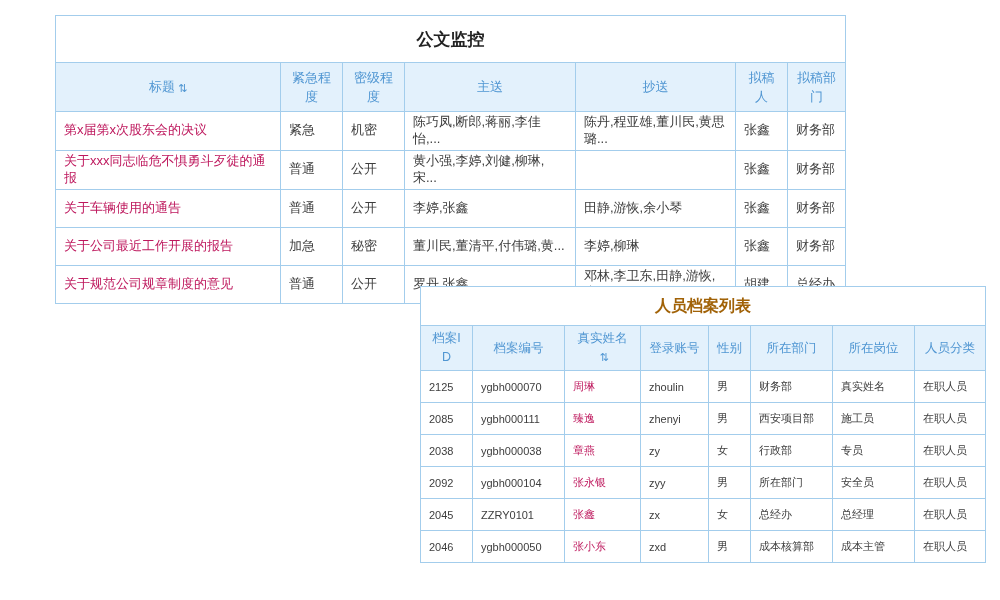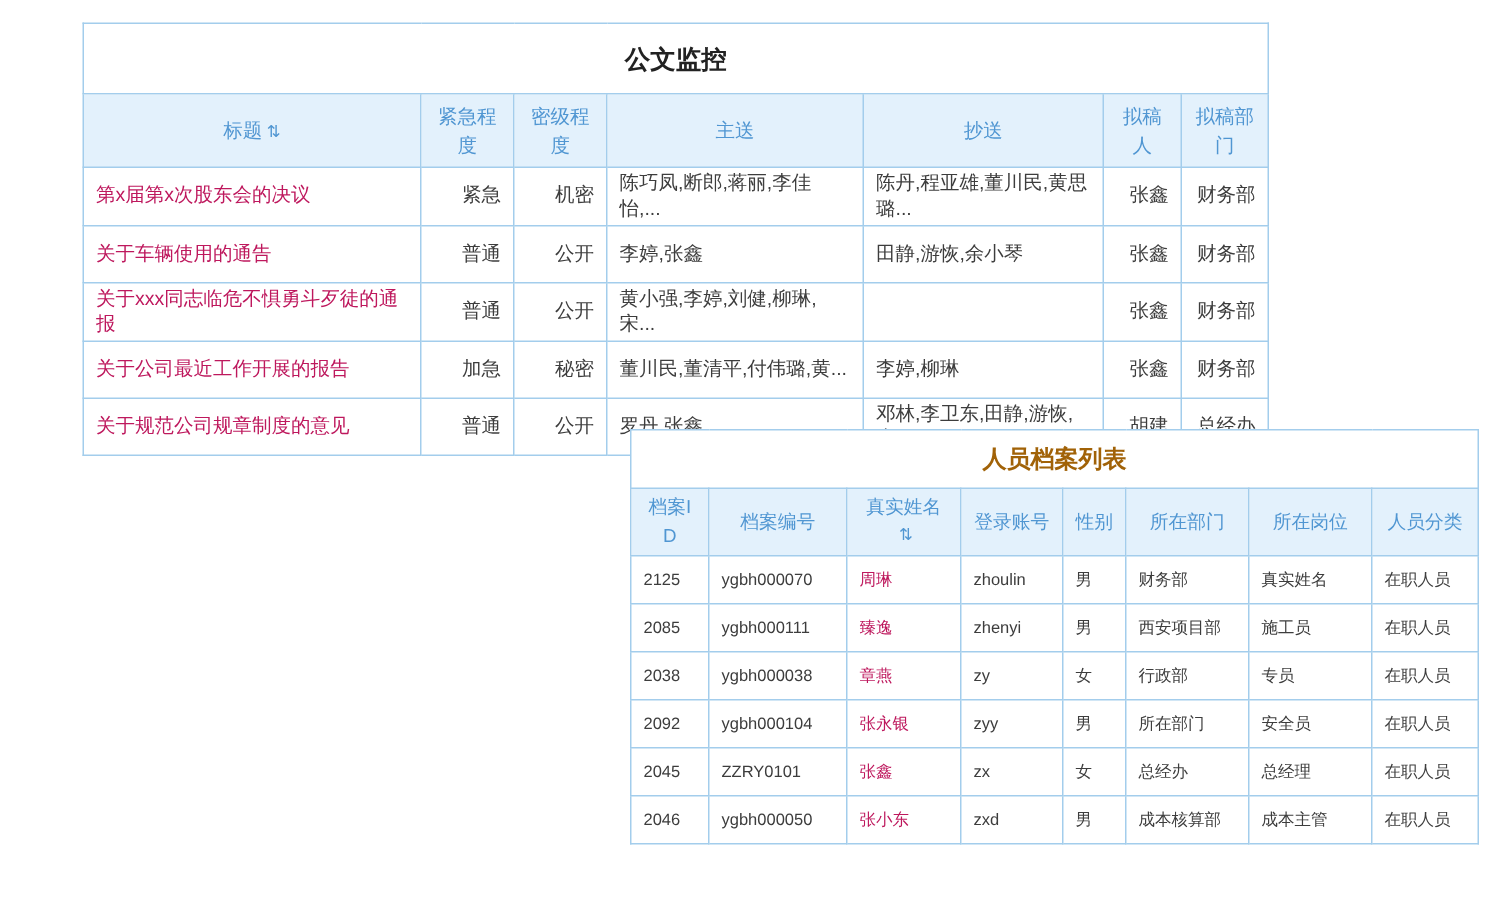--- a/index.html
+++ b/index.html
@@ -73,21 +73,21 @@
     font-weight: normal;
     text-align: center;
     line-height: 1.5;
   }
   #personnel-table td {
     height: 27px;
     font-size: 11px;
     color: #3d3d3d;
   }
   .al { text-align: left; }
-  .ac { text-align: right; }
+  .ac { text-align: left; }
   a.lnk {
     color: #be185d;
     text-decoration: none;
     cursor: pointer;
   }
   .sort {
     display: inline-block;
     font-size: 11px;
     color: #5096d2;
     margin-left: 3px;
@@ -127,34 +127,34 @@
     <tr>
       <td class="al"><a class="lnk">第x届第x次股东会的决议</a></td>
       <td class="ac">紧急</td>
       <td class="ac">机密</td>
       <td class="al">陈巧凤,断郎,蒋丽,李佳怡,...</td>
       <td class="al">陈丹,程亚雄,董川民,黄思璐...</td>
       <td class="ac">张鑫</td>
       <td class="ac">财务部</td>
     </tr>
     <tr>
+      <td class="al"><a class="lnk">关于xxx同志临危不惧勇斗歹徒的通报</a></td>
+      <td class="ac">普通</td>
+      <td class="ac">公开</td>
+      <td class="al">黄小强,李婷,刘健,柳琳,宋...</td>
+      <td class="al"></td>
+      <td class="ac">张鑫</td>
+      <td class="ac">财务部</td>
+    </tr>
+    <tr>
       <td class="al"><a class="lnk">关于车辆使用的通告</a></td>
       <td class="ac">普通</td>
       <td class="ac">公开</td>
       <td class="al">李婷,张鑫</td>
       <td class="al">田静,游恢,余小琴</td>
-      <td class="ac">张鑫</td>
-      <td class="ac">财务部</td>
-    </tr>
-    <tr>
-      <td class="al"><a class="lnk">关于xxx同志临危不惧勇斗歹徒的通报</a></td>
-      <td class="ac">普通</td>
-      <td class="ac">公开</td>
-      <td class="al">黄小强,李婷,刘健,柳琳,宋...</td>
-      <td class="al"></td>
       <td class="ac">张鑫</td>
       <td class="ac">财务部</td>
     </tr>
     <tr>
       <td class="al"><a class="lnk">关于公司最近工作开展的报告</a></td>
       <td class="ac">加急</td>
       <td class="ac">秘密</td>
       <td class="al">董川民,董清平,付伟璐,黄...</td>
       <td class="al">李婷,柳琳</td>
       <td class="ac">张鑫</td>

